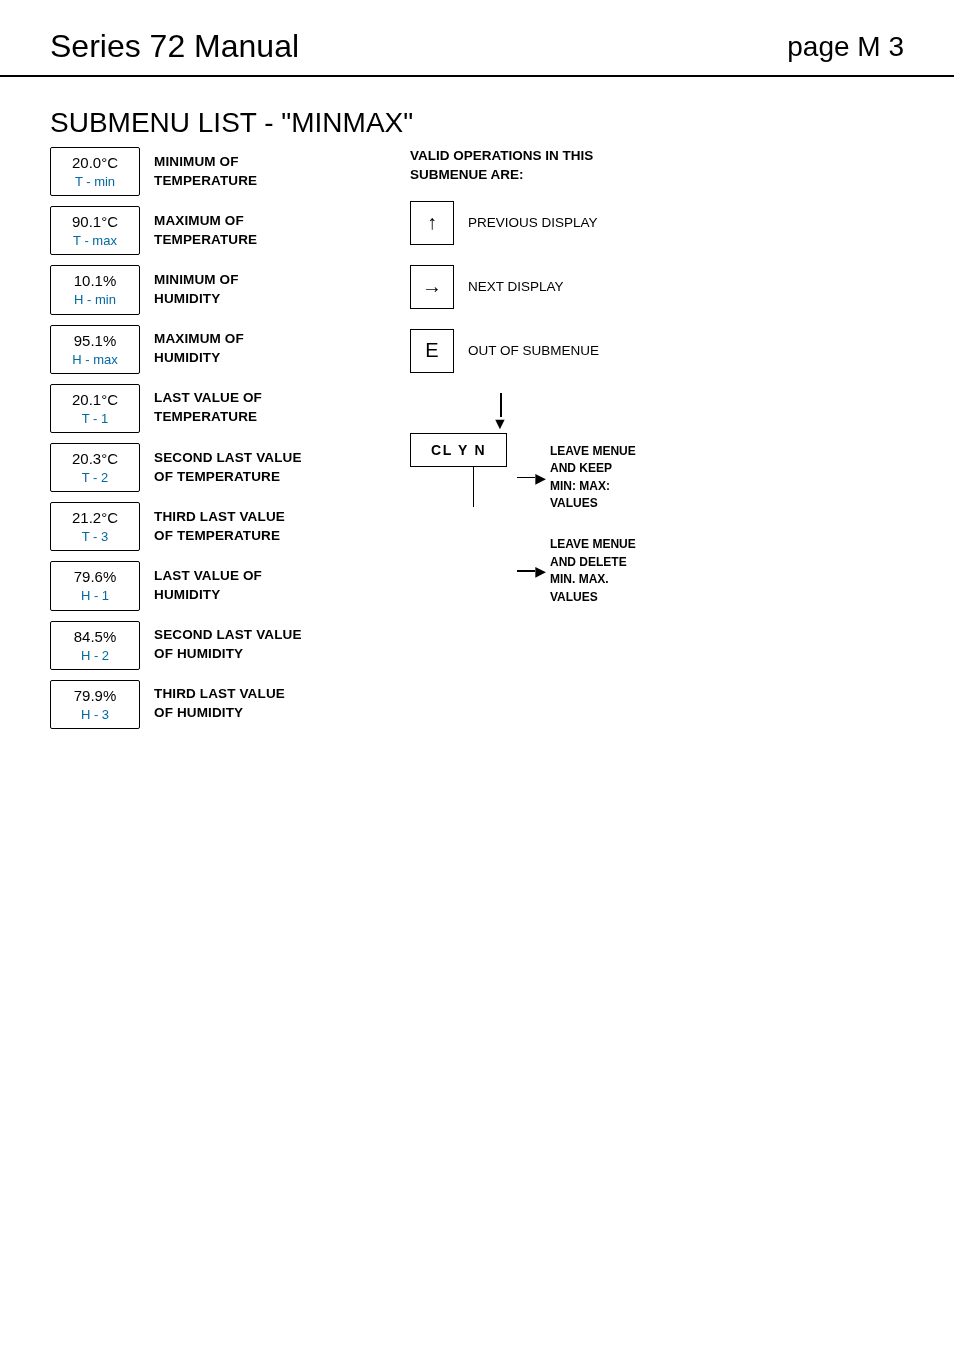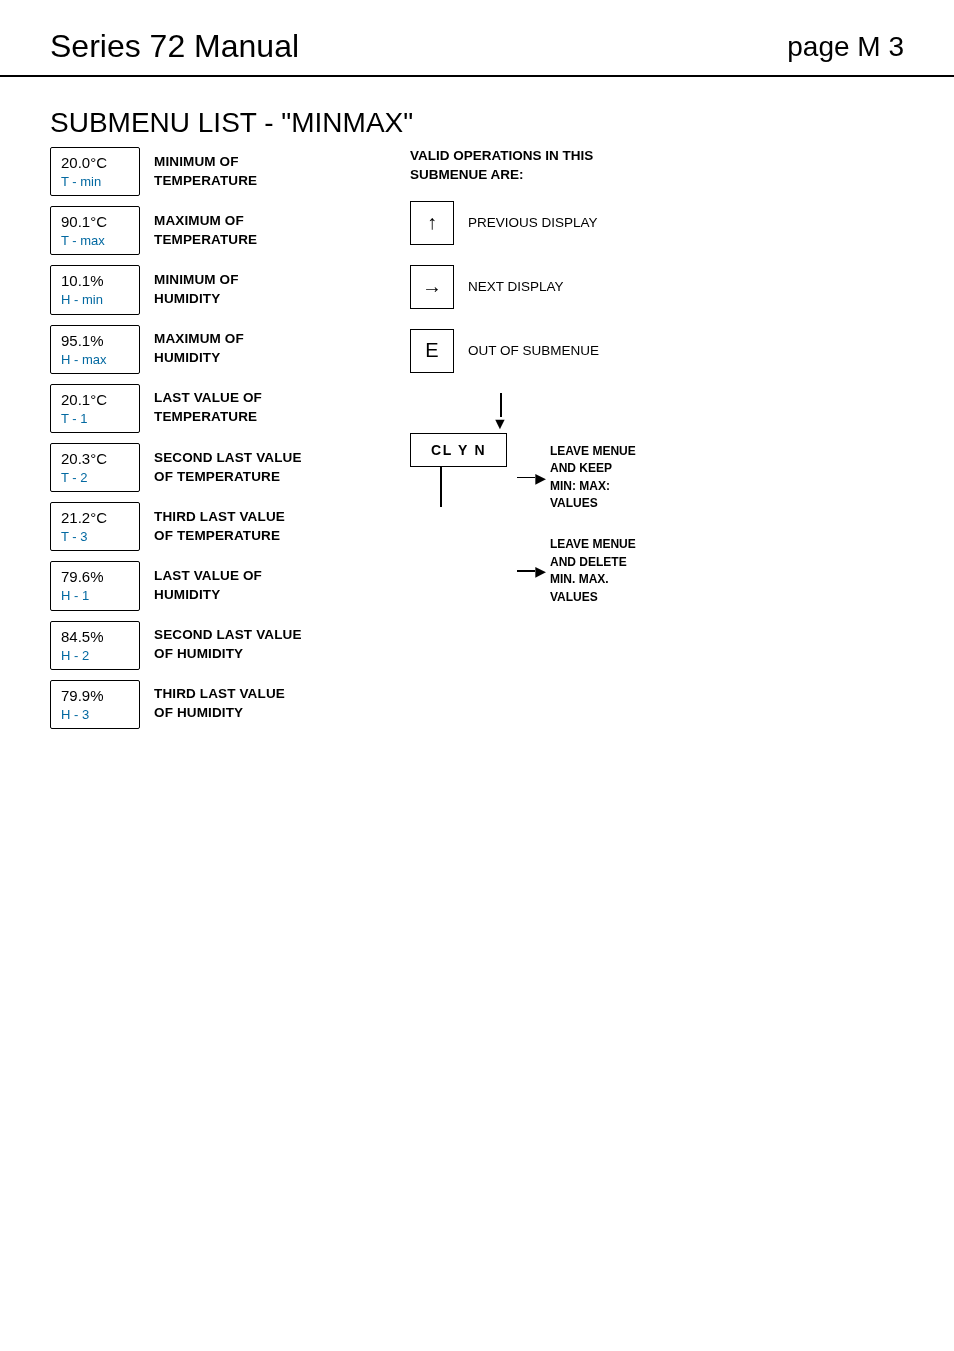--- a/index.html
+++ b/index.html
@@ -64,20 +64,21 @@
     .data-row {
       display: flex;
       align-items: center;
       margin-bottom: 10px;
       gap: 14px;
     }
 
     .display-box {
       border: 1.5px solid #000;
       min-width: 90px;
+      text-align: center;
       padding: 4px 10px;
       font-size: 14px;
       line-height: 1.4;
       border-radius: 2px;
     }
 
     .display-box .val {
       font-size: 15px;
       font-weight: normal;
     }
@@ -289,21 +290,21 @@
 
       <div class="flowchart">
 
         <div style="padding-left:60px; margin-bottom:0px;">
           <div style="width:1.5px; height:24px; background:#000; margin-left:30px;"></div>
           <div style="font-size:16px; margin-left:22px; margin-top:-2px;">▼</div>
         </div>
 
         <div class="clyn-section">
 
-          <div style="display:flex; flex-direction:column; align-items:flex-start; padding-left:0px;">
+          <div style="display:flex; flex-direction:column; align-items:center; padding-left:0px;">
             <div class="clyn-box">CL  Y  N</div>
 
             <div style="width:1.5px; height:40px; background:#000; margin-left:30px;"></div>
           </div>
 
           <div class="clyn-branches">
 
             <div class="branch-item">
               <div style="display:flex; flex-direction:column; align-items:flex-start;">
                 <div style="display:flex; align-items:center; margin-top:10px;">

